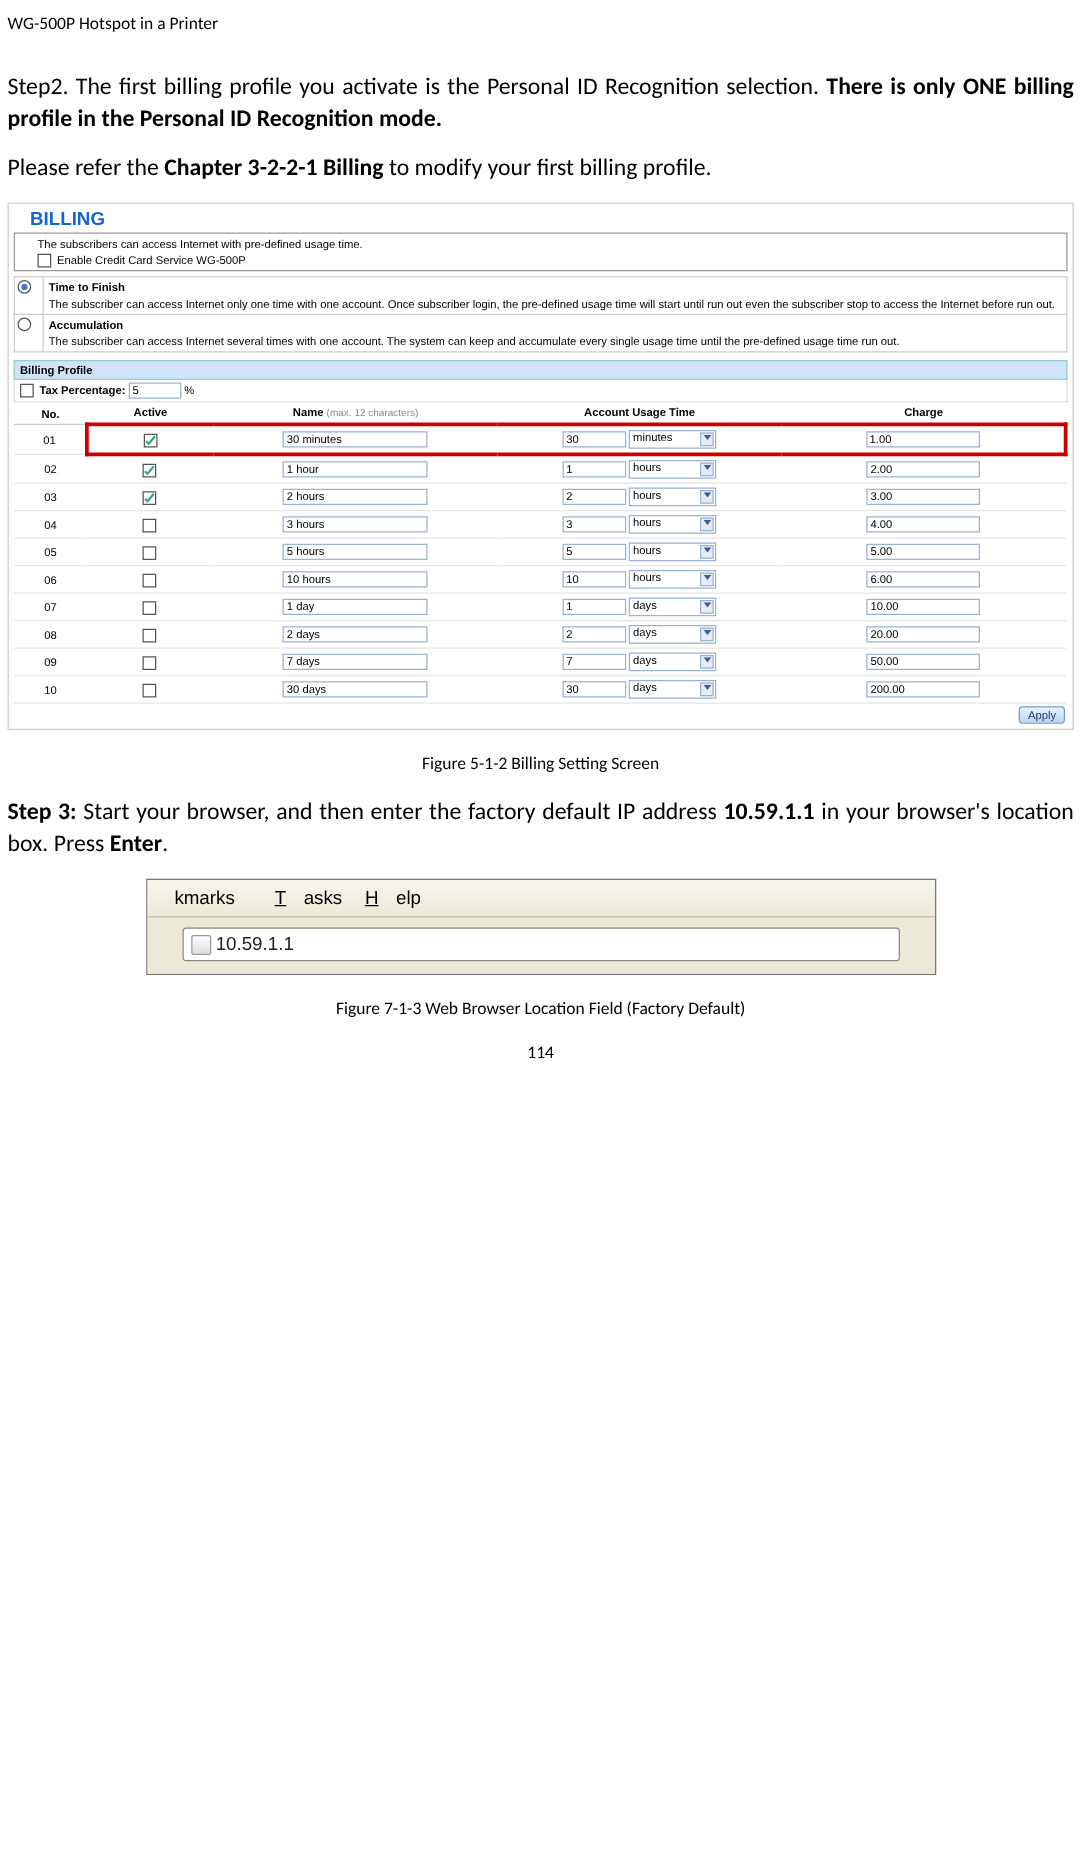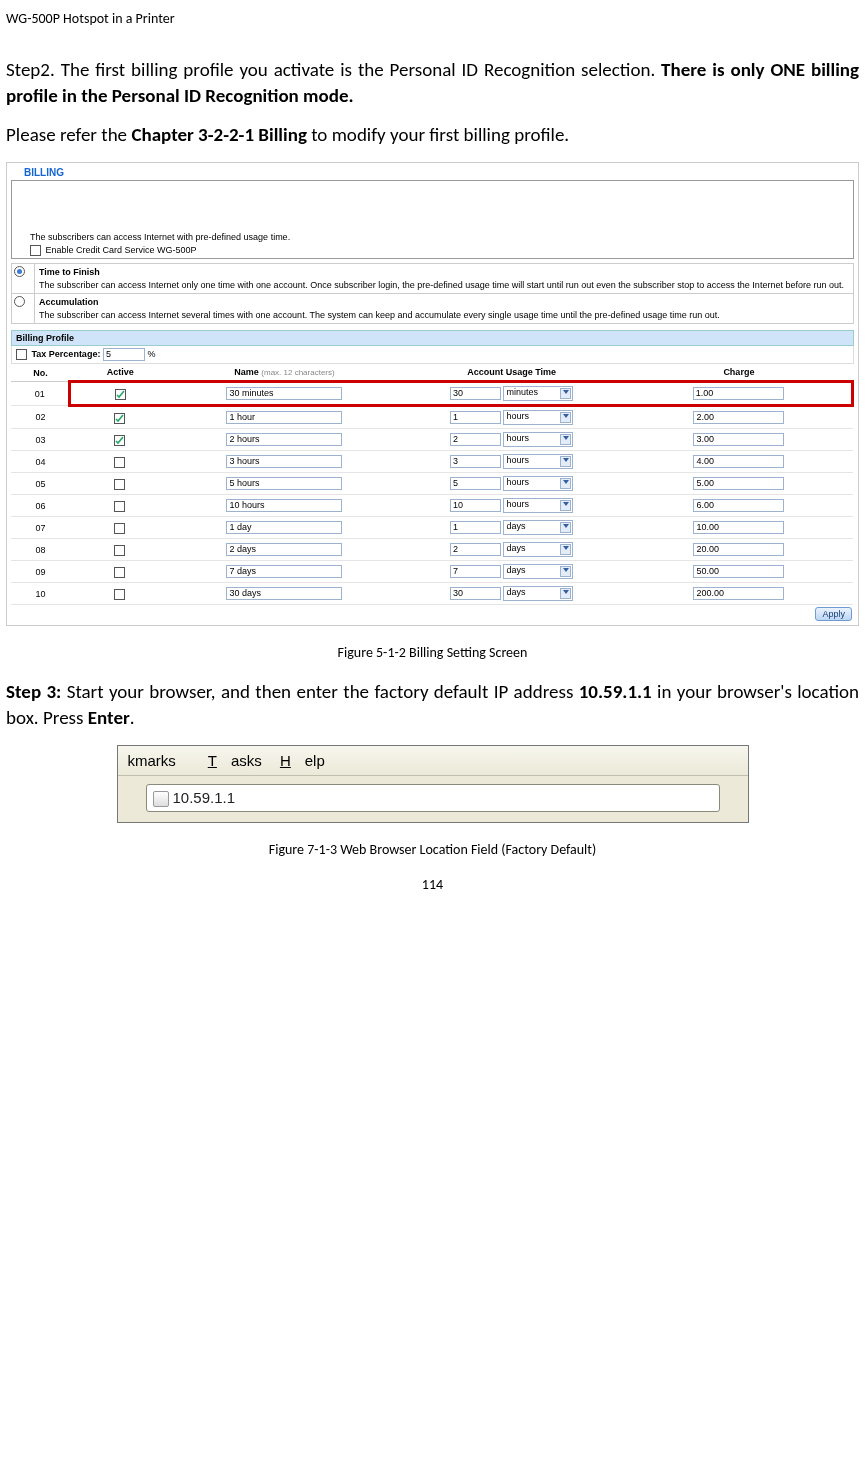--- a/index.html
+++ b/index.html
@@ -12,21 +12,21 @@
     font-size: 14px;
   }
   .header { font-size: 14px; margin-bottom: 30px; }
   .para { font-size: 19px; line-height: 1.35; text-align: justify; margin-bottom: 14px; }
   .bold { font-weight: bold; }
   .figure-caption { text-align: center; font-size: 14px; margin: 18px 0 18px 0; }
   .page-num { text-align: center; font-size: 14px; }
 
   
   .panel-wrap { border: 1px solid #ccc; padding: 2px 4px 2px 4px; font-family: Tahoma, Arial, sans-serif; font-size: 9px; color: #000; margin-bottom: 4px; }
-  .panel-title { color: #1464d2; font-weight: bold; font-size: 10px; margin: 2px 0 2px 0; padding-left: 13px; }
+  .panel-title { color: #1464d2; font-weight: bold; font-size: 15px; margin: 2px 0 2px 0; padding-left: 13px; }
   .section-box { border: 1px solid #999; padding: 2px 4px; margin-bottom: 4px; }
   .radio { display:inline-block; width:9px;height:9px;border:1px solid #555;border-radius:50%;vertical-align:middle;background:#fff;margin-right:2px;position:relative;}
   .radio.sel::after{content:"";position:absolute;left:2px;top:2px;width:5px;height:5px;border-radius:50%;background:#3a7bd5;}
   .chk { display:inline-block;width:9px;height:9px;border:1px solid #555;vertical-align:middle;background:#fff;margin-right:2px; position:relative;}
   .chk.sel::after{content:"";position:absolute;left:1px;top:-2px;font-size:9px;}
   .chk.sel svg{position:absolute;left:0;top:0;}
   .line9{font-size:9px;line-height:1.4;}
   .sub-bold{font-weight:bold;}
   .mini-input{display:inline-block;border:1px solid #9cb2cf;background:#fff;height:11px;font-size:9px;padding:0 2px;vertical-align:middle;}
   .mini-select{display:inline-block;border:1px solid #9cb2cf;background:#fff;height:13px;font-size:9px;vertical-align:middle;position:relative;padding:0 12px 0 2px;}
@@ -41,21 +41,21 @@
   .name-in{width:110px;text-align:left;}
   .num-in{width:45px;text-align:left;}
   .unit-sel{width:54px;text-align:left;}
   .charge-in{width:85px;text-align:left;}
   .max12{color:#888;font-weight:normal;font-size:8px;}
   .apply-btn{display:inline-block;background:linear-gradient(#eaf3fe,#bcd6f5);border:1px solid #6f9bd1;border-radius:3px;font-size:9px;padding:1px 6px;color:#1a3d70;cursor:pointer;}
   .apply-row{text-align:right;padding:2px 2px 2px 0;}
 
   
   .browser-mock{width:630px;margin:0 auto 4px auto;border:1px solid #777;background:#ece9d8;}
-  .bm-menu{background:linear-gradient(#f7f6ee,#ece9d8);font-family:Tahoma,Arial,sans-serif;font-size:15px;padding:6px 10px;}
+  .bm-menu{background:linear-gradient(#f7f6ee,#ece9d8);font-family:Tahoma,Arial,sans-serif;font-size:15px;padding:6px 22px;}
   .bm-menu span{margin-right:14px;}
   .bm-ul{text-decoration:underline;}
   .bm-toolbar{background:#ece9d8;border-top:1px solid #bfbfb0;padding:8px 10px 10px 28px;}
   .bm-addr{display:inline-block;width:560px;border:1px solid #8a8a7b;border-radius:3px;background:#fff;padding:4px 6px;font-family:Tahoma,Arial,sans-serif;font-size:15px;color:#222;}
   .bm-addr-icon{display:inline-block;width:14px;height:14px;border:1px solid #999;border-radius:2px;vertical-align:middle;margin-right:4px;background:linear-gradient(#fff,#ddd);}
 </style>
 </head>
 <body>
 
 <div class="header">WG-500P Hotspot in a Printer</div>
@@ -66,21 +66,21 @@
 </div>
 
 <div class="para">
   <span>Please refer the </span><span class="bold">Chapter 3-2-2-1 Billing</span><span> to modify your first billing profile.</span>
 </div>
 
 <div class="panel-wrap">
   <div class="panel-title">BILLING</div>
 
   <div class="section-box">
-    <div class="line9" style="padding-left:14px;margin-top:48px;">The subscribers can access Internet with pre-defined usage time.</div>
+    <div class="line9" style="padding-left:14px;">The subscribers can access Internet with pre-defined usage time.</div>
     <div class="line9" style="padding-left:14px;">
       <span class="chk"></span>
       <span>Enable Credit Card Service WG-500P</span>
     </div>
   </div>
 
   <table style="width:100%;border-collapse:collapse;">
     <tbody>
         <tr>
       <td style="width:18px;vertical-align:top;border:1px solid #ccc;padding:2px;">

